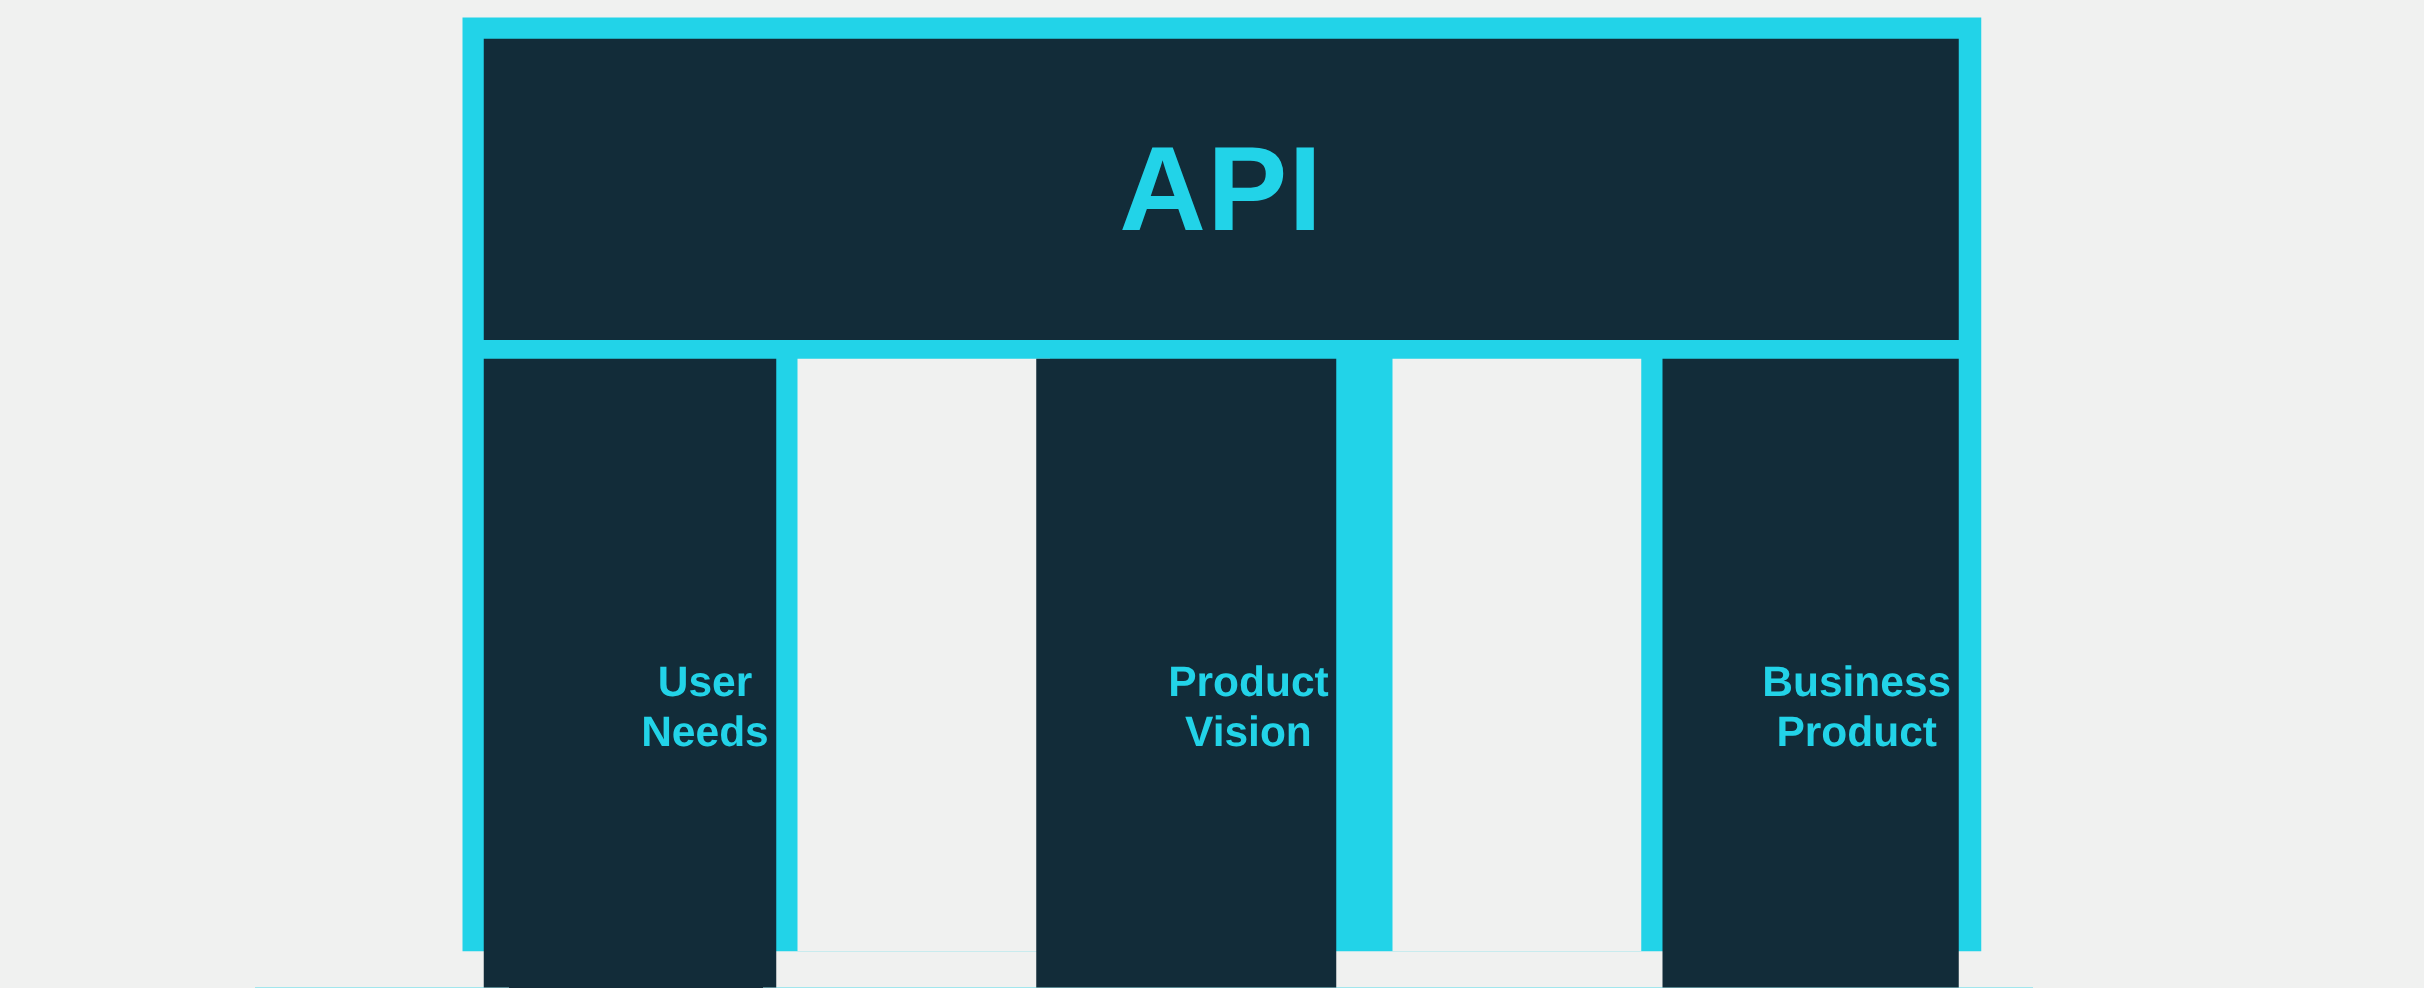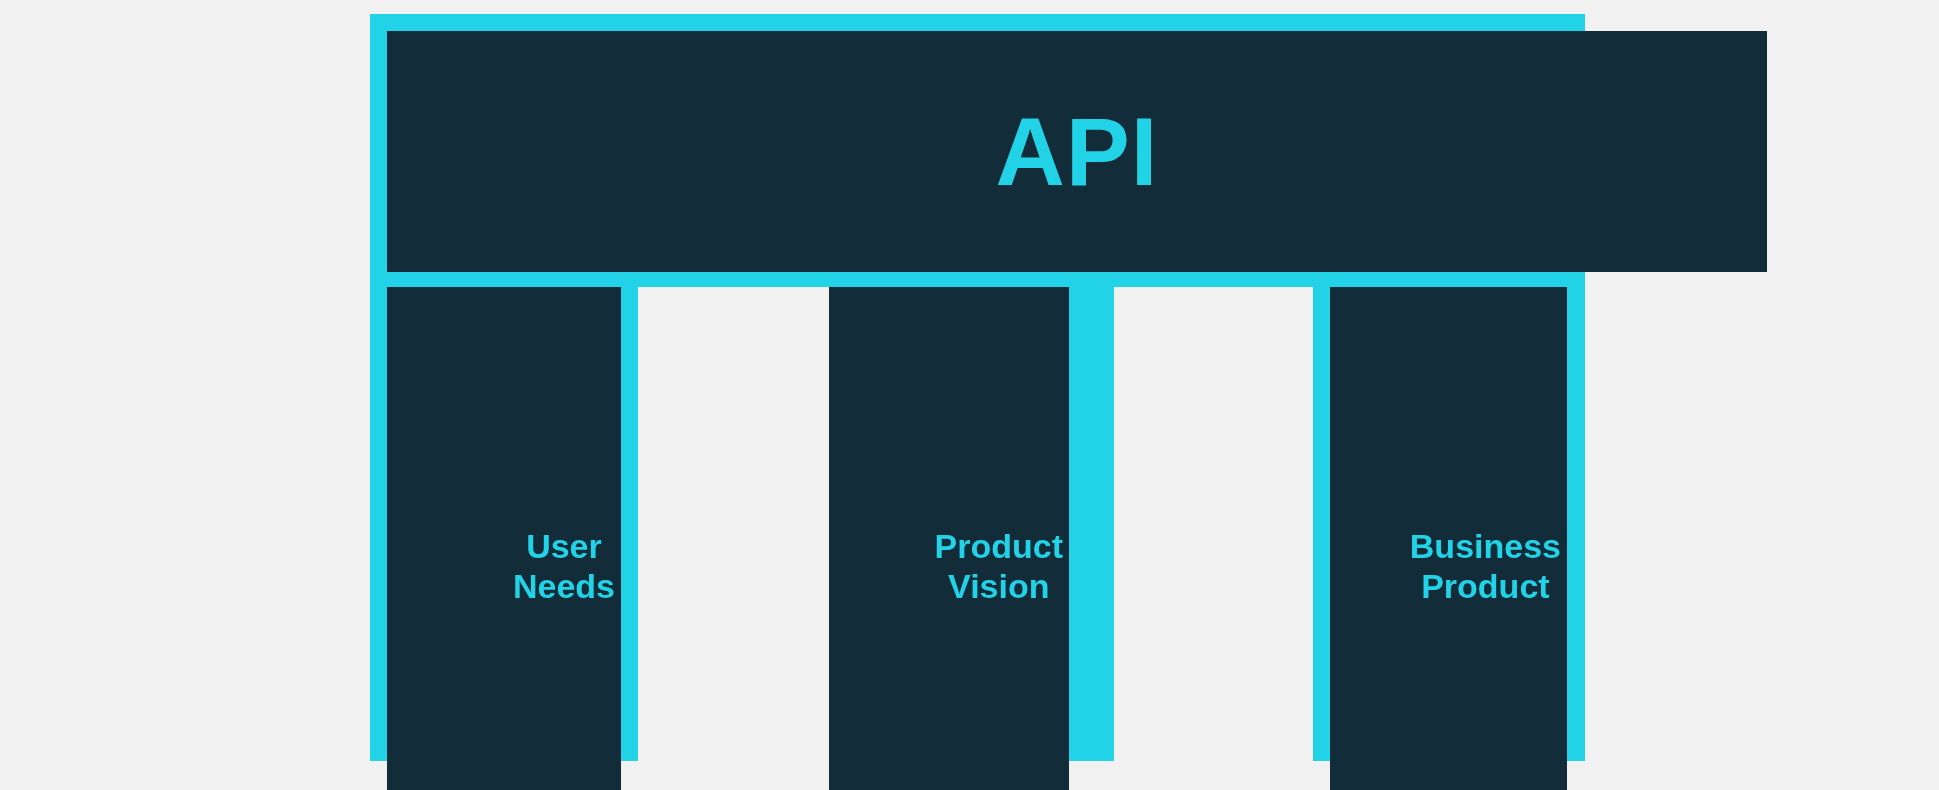--- a/index.html
+++ b/index.html
@@ -31,21 +31,21 @@
     width: 1215px;
     height: 747px;
     background: #22d3e8;
   }
 
   
   .header-panel {
     position: absolute;
     left: 17px;
     top: 17px;
-    width: 1380px;
+    width: 1180px;
     height: 241px;
     background: #122c39;
     display: flex;
     align-items: center;
     justify-content: center;
   }
   .header-label {
     color: #22d3e8;
     font-size: 96px;
     font-weight: 700;

